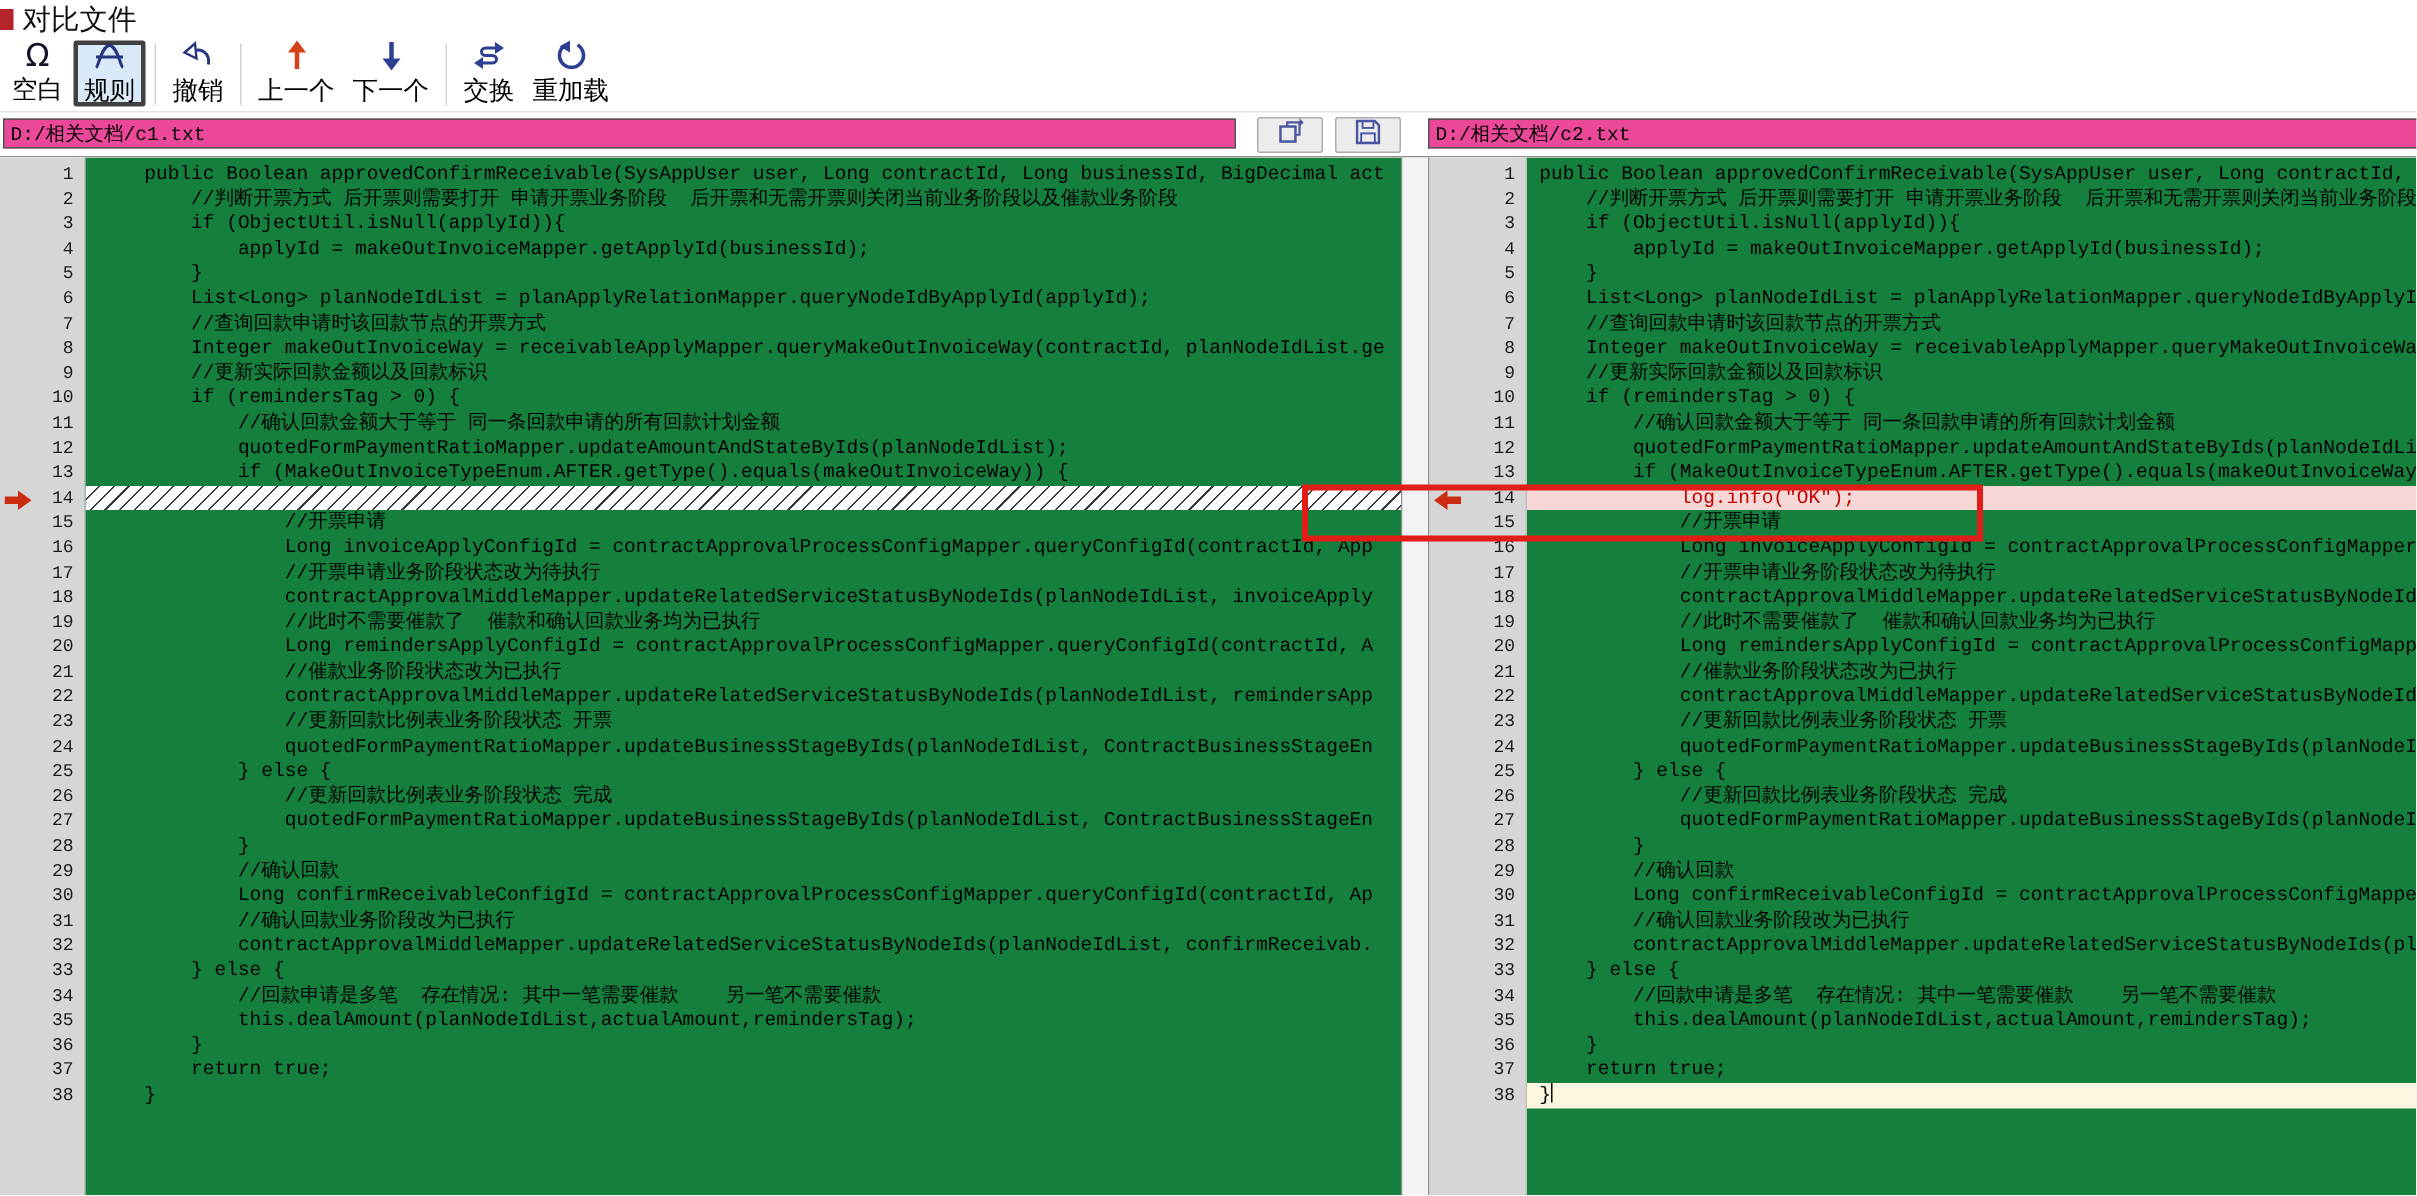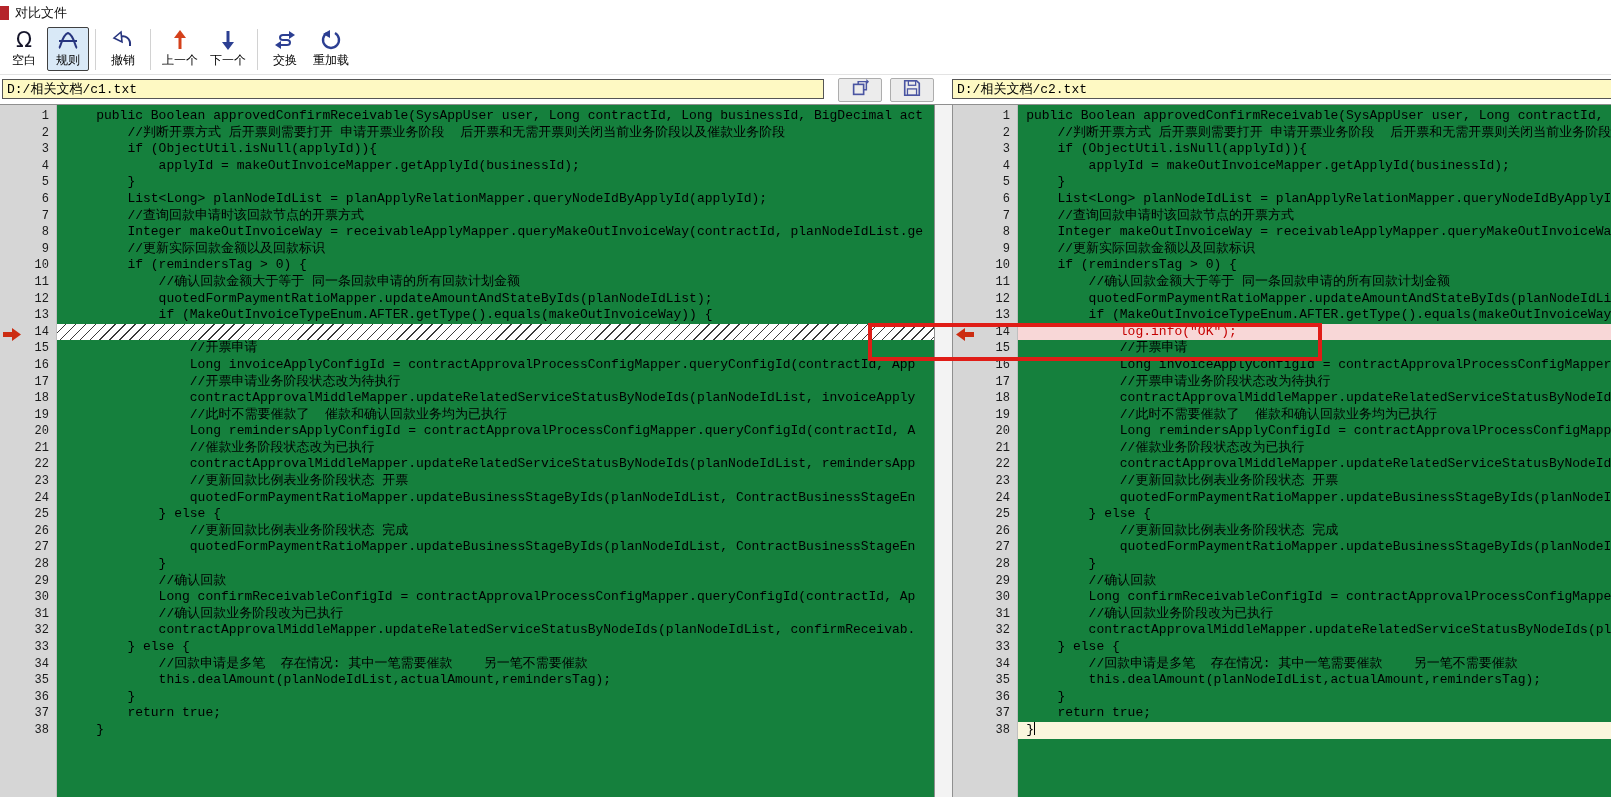--- a/index.html
+++ b/index.html
@@ -3,37 +3,37 @@
 <meta charset="utf-8">
 <style>
   html,body{margin:0;padding:0;background:#fff;}
   .app{position:relative;width:1611px;height:797px;overflow:hidden;background:#fff;
        font-family:"Liberation Sans","DejaVu Sans",sans-serif;color:#000;}
 
   
   .titlebar{position:absolute;left:0;top:0;width:100%;height:25px;background:#fff;
             display:flex;align-items:center;}
   .appicon{display:inline-block;width:9px;height:14px;background:#b5242b;margin-right:6px;}
-  .title{font-size:13px;color:#111;}
+  .title{font-size:19px;color:#111;}
 
   
   .toolbar{position:absolute;left:0;top:25px;width:100%;height:50px;background:#fff;
            display:flex;align-items:stretch;padding-left:2px;border-bottom:1px solid #e3e3e3;box-sizing:border-box;}
   .tbtn{display:flex;flex-direction:column;align-items:center;justify-content:center;
         min-width:42px;height:44px;margin:2px 1px;padding:1px 4px;border:1px solid transparent;
         background:transparent;cursor:default;box-sizing:border-box;}
   .tbtn .ticon{height:22px;display:flex;align-items:center;justify-content:center;}
-  .tbtn .tlabel{font-size:12px;color:#000;margin-top:1px;white-space:nowrap;}
-  .tbtn.selected{background:#d9e9f7;border:1px solid #404040;border-radius:2px;}
+  .tbtn .tlabel{font-size:17px;color:#000;margin-top:1px;white-space:nowrap;}
+  .tbtn.selected{background:#d9e9f7;border:3px solid #404040;border-radius:2px;}
   .tsep{width:1px;background:#d2d2d2;margin:4px 5px;}
   .omega{font-size:21px;line-height:20px;color:#15152a;font-family:"DejaVu Sans",sans-serif;}
 
   
   .pathrow{position:absolute;left:0;top:78px;width:100%;height:26px;}
-  .pathinput{position:absolute;top:1px;height:20px;border:1px solid #555;background:#fef9c3;
+  .pathinput{position:absolute;top:1px;height:20px;border:1px solid #555;background:#ec4899;
              font-family:"Liberation Mono","DejaVu Sans Mono",monospace;font-size:13px;
              padding:0 4px;box-sizing:border-box;color:#000;}
   .pinL{left:2px;width:822px;}
   .pinR{left:952px;width:765px;border-right:none;}
   .pbtn{position:absolute;top:0;width:44px;height:24px;background:#ececec;border:1px solid #adadad;
         border-radius:2px;display:flex;align-items:center;justify-content:center;box-sizing:border-box;}
   .pbtn1{left:838px;} .pbtn2{left:890px;}
 
   
   .compare{position:relative;position:absolute;left:0;top:104px;width:1611px;height:693px;

